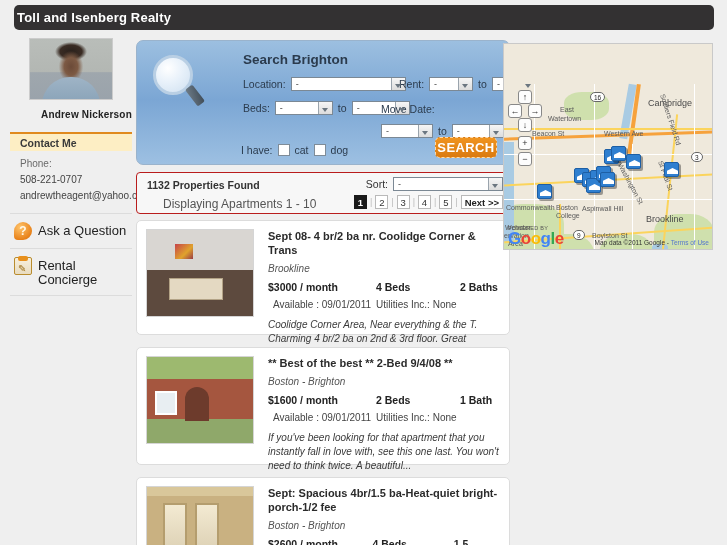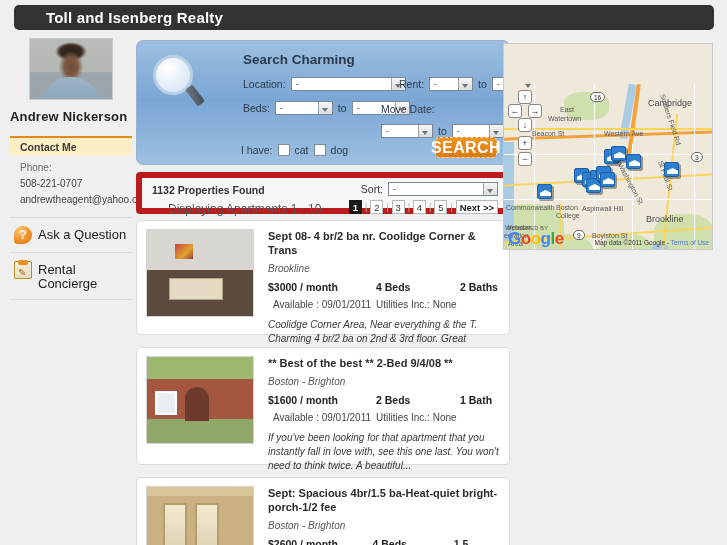--- a/index.html
+++ b/index.html
@@ -15,22 +15,22 @@
   }
 
   
   #header-bar {
     position: absolute; left: 14px; top: 5px; width: 700px; height: 25px;
     background: #333132;
     border-radius: 5px;
     display: flex; align-items: center;
   }
   #header-title {
-    color: #ffffff; font-size: 15px; font-weight: bold;
-    padding-left: 32px; letter-spacing: .2px;
+    color: #ffffff; font-size: 13px; font-weight: bold;
+    padding-left: 3px; letter-spacing: .2px;
   }
 
   
   #sidebar {
     position: absolute; left: 10px; top: 38px; width: 122px;
   }
   #agent-photo {
     width: 84px; height: 62px; margin: 0 auto;
     background:
       radial-gradient(ellipse 17px 22px at 50% 46%, #6b4a38 0%, #7d5a44 40%, rgba(125,90,68,0) 72%),
@@ -39,21 +39,21 @@
     border: 1px solid #ccc;
     position: relative; overflow: hidden;
   }
   #agent-photo::after {
     content: ""; position: absolute; left: 50%; top: 64%;
     width: 58px; height: 30px; transform: translateX(-50%);
     background: linear-gradient(to bottom, #9fb4c6, #86a0b6);
     border-radius: 28px 28px 0 0;
   }
   #agent-name {
-    text-align: left; font-size: 13px; font-weight: bold;
+    text-align: right; font-size: 10px; font-weight: bold;
     color: #222; margin-top: 9px; letter-spacing: .2px;
   }
   #contact-me-bar {
     margin-top: 12px; height: 19px; background: #fdeec4;
     border-top: 2px solid #e08a1e;
     display: flex; align-items: center;
   }
   #contact-me-label {
     font-size: 10.5px; font-weight: bold; color: #3a3a3a; padding-left: 10px;
   }
@@ -148,28 +148,28 @@
   #row-movedate { position: absolute; left: 244px; top: 83px; display: flex; align-items: center; gap: 5px; }
   #row-pets { position: absolute; left: 104px; top: 103px; display: flex; align-items: center; gap: 5px; }
   .cbx {
     width: 12px; height: 12px; background: #fff; border: 1px solid #7f8c98;
     display: inline-block; cursor: pointer;
   }
   #search-button {
     position: absolute; right: 12px; top: 96px; width: 62px; height: 21px;
     background: linear-gradient(to bottom, #f0941f, #da7a10);
     border: 1px dashed #ffd9a8; border-radius: 5px;
-    color: #fff; font-size: 16px; font-weight: bold; letter-spacing: .4px;
+    color: #fff; font-size: 13px; font-weight: bold; letter-spacing: .4px;
     display: flex; align-items: center; justify-content: center; cursor: pointer;
   }
 
   
   #results-bar {
     position: absolute; left: 136px; top: 172px; width: 374px; height: 42px;
-    background: #f7f7f7; border: 6px solid #b91c1c; border-radius: 4px;
+    background: #f7f7f7; border: 1px solid #b91c1c; border-radius: 4px;
   }
   #results-count {
     position: absolute; left: 10px; top: 6px; font-size: 10.5px; font-weight: bold; color: #333;
   }
   #results-range { position: absolute; left: 26px; top: 24px; font-size: 12px; color: #555; }
   #sort-wrap { position: absolute; right: 6px; top: 4px; display: flex; align-items: center; gap: 5px; }
   #sort-select { width: 110px; }
   #pagination { position: absolute; right: 6px; top: 22px; display: flex; align-items: center; gap: 3px; }
   .page-num {
     min-width: 13px; height: 14px; background: #fff; border: 1px solid #b9b9b9;
@@ -320,21 +320,21 @@
     <span class="sicon clip"></span>
     <span class="side-link-label">Rental Concierge</span>
   </div>
 </div>
 
 <div id="search-panel">
   <div id="search-icon-wrap">
     <div class="mag-lens"></div>
     <div class="mag-handle"></div>
   </div>
-  <div id="search-title">Search Charming</div>
+  <div id="search-title">Search Brighton</div>
 
   <div id="row-location">
     <span class="fld-label">Location:</span>
     <span class="sel" style="width:115px">-</span>
   </div>
 
   <div id="row-rent">
     <span class="fld-label">Rent:</span>
     <span class="sel" style="width:44px">-</span>
     <span class="fld-label">to</span>

